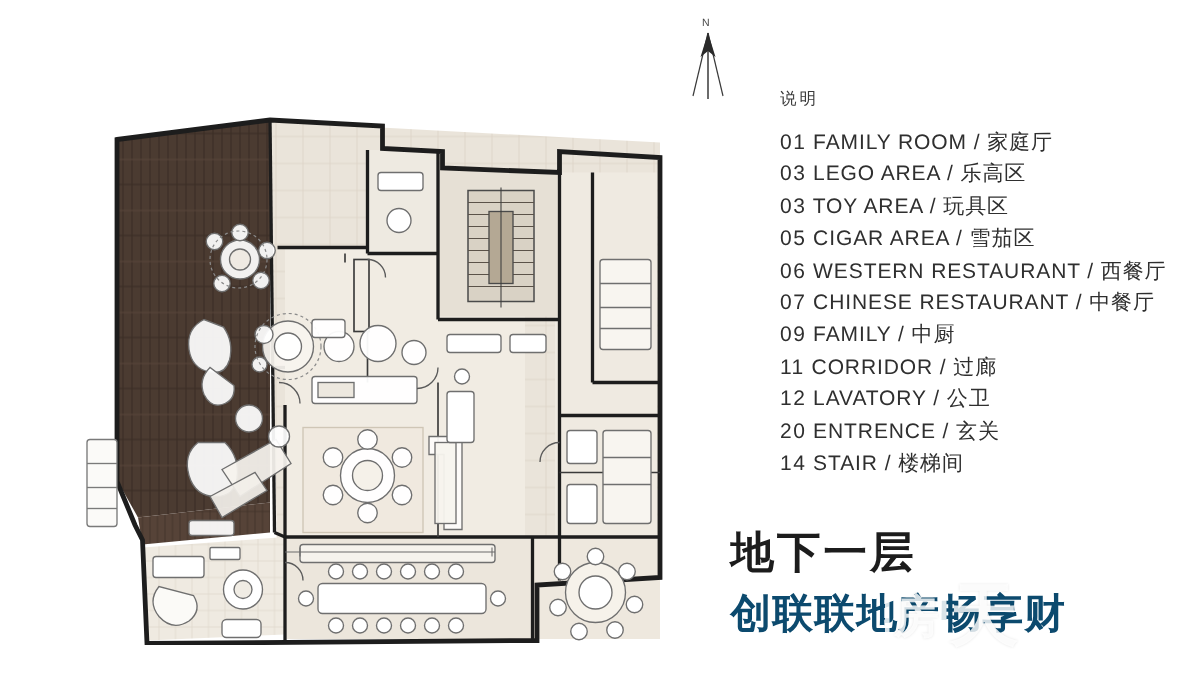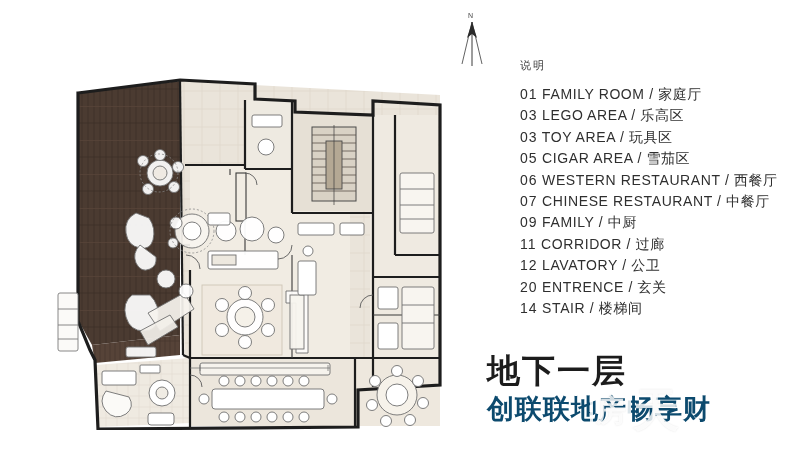--- a/index.html
+++ b/index.html
@@ -70,23 +70,23 @@
   }
 
   
   #captions {
     position: absolute;
     left: 487px;
     top: 352px;
     width: 300px;
   }
   .caption-main {
-    font-family: Liberation Sans, sans-serif;
+    font-family: Liberation Mono, monospace;
     font-weight: bold;
-    font-size: 33px;
+    font-size: 29px;
     color: #1c1c1c;
     letter-spacing: 2px;
     line-height: 38px;
   }
   .caption-sub {
     font-family: "Liberation Serif", serif;
     font-weight: bold;
     font-size: 27px;
     color: #0c4a6e;
     letter-spacing: 1px;

